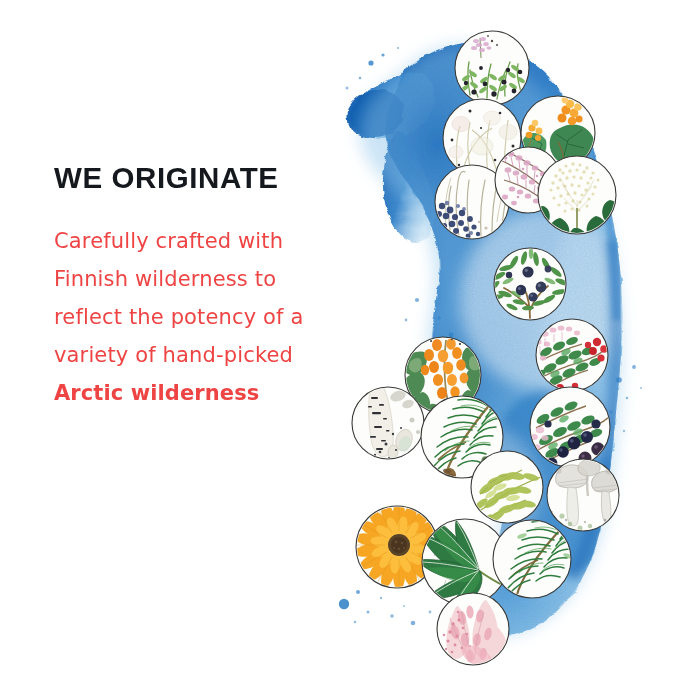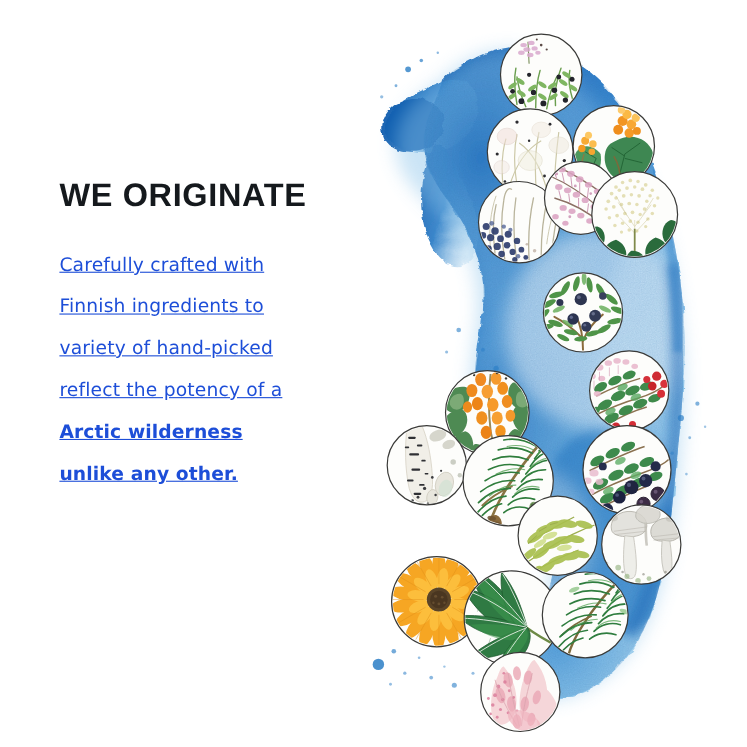--- a/index.html
+++ b/index.html
@@ -42,26 +42,25 @@
     text-transform: uppercase;
     white-space: nowrap;
   }
 
   .body-copy {
     margin-top: 26px;
   }
 
   .body-line {
     font-family: "DejaVu Sans", sans-serif;
-    font-size: 17px;
+    font-size: 21px;
     line-height: 38px;
     letter-spacing: 0.15px;
-    color: #1d4ed8;
+    color: #ef4444;
     white-space: nowrap;
-    text-decoration: underline;
   }
   .body-line.em {
     font-weight: bold;
     letter-spacing: 0.1px;
   }
 
   
   #map-art {
     position: absolute;
     left: 0;
@@ -1270,21 +1269,20 @@
 
   </svg>
 
   <div class="copy-block">
     <h1 class="headline">
       <span>WE ORIGINATE</span><br>
     </h1>
 
     <div class="body-copy">
       <div class="body-line">Carefully crafted with</div>
-      <div class="body-line">Finnish ingredients to</div>
+      <div class="body-line">Finnish wilderness to</div>
+      <div class="body-line">reflect the potency of a</div>
       <div class="body-line">variety of hand-picked</div>
-      <div class="body-line">reflect the potency of a</div>
       <div class="body-line em">Arctic wilderness</div>
-      <div class="body-line em">unlike any other.</div>
     </div>
   </div>
 
 </div>
 
 </body></html>

